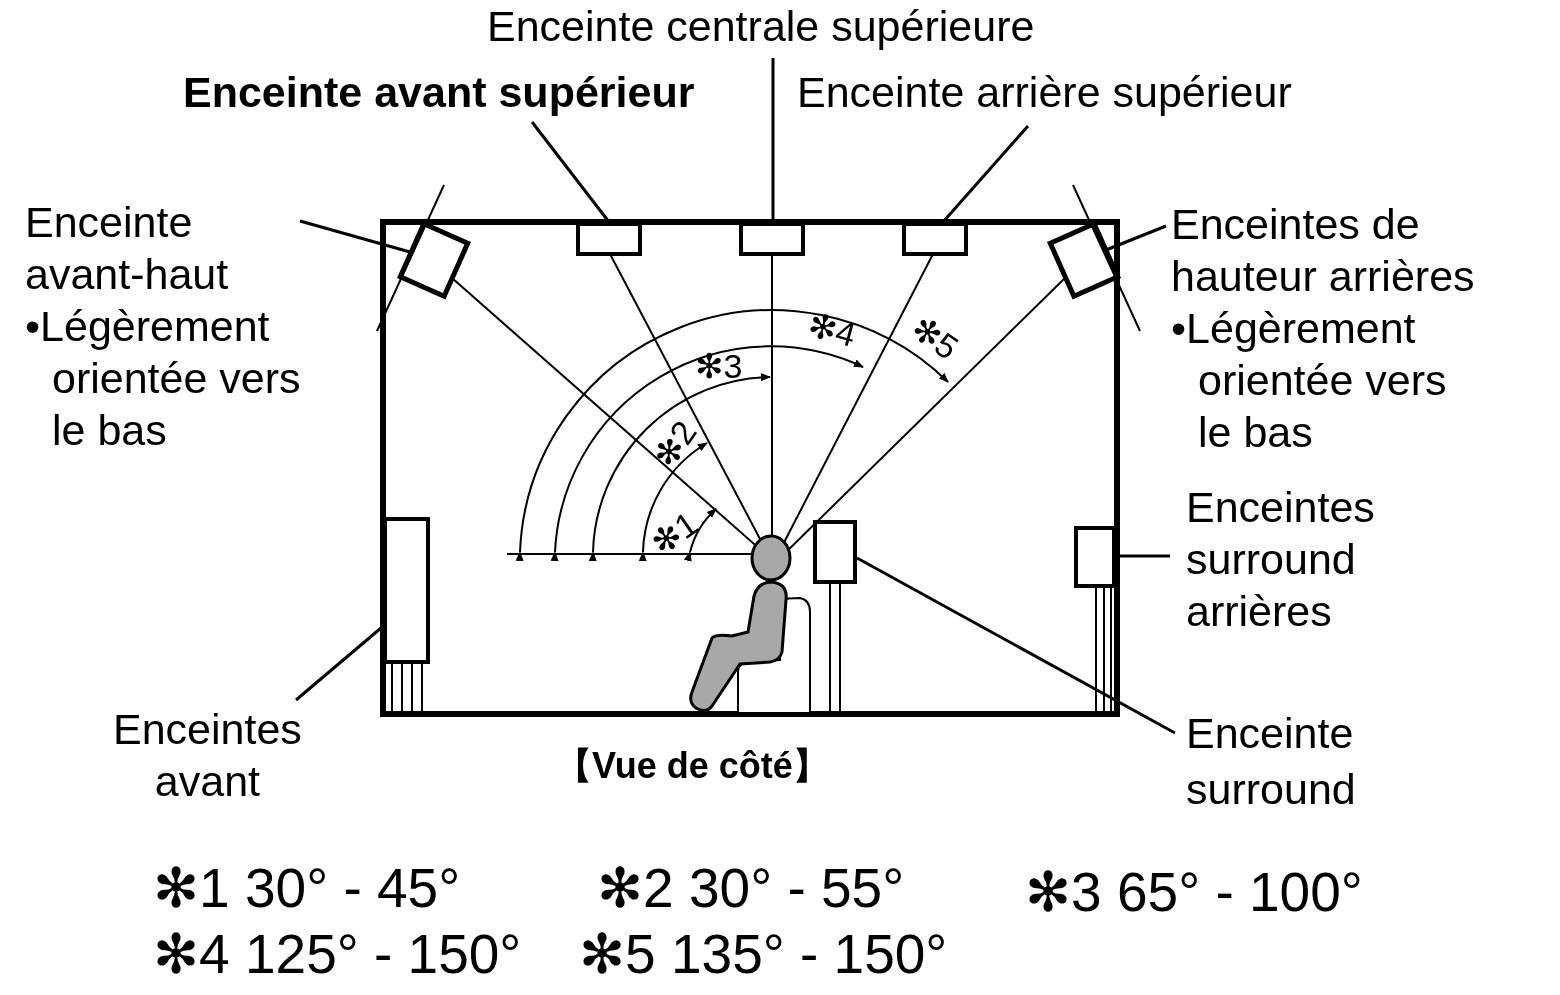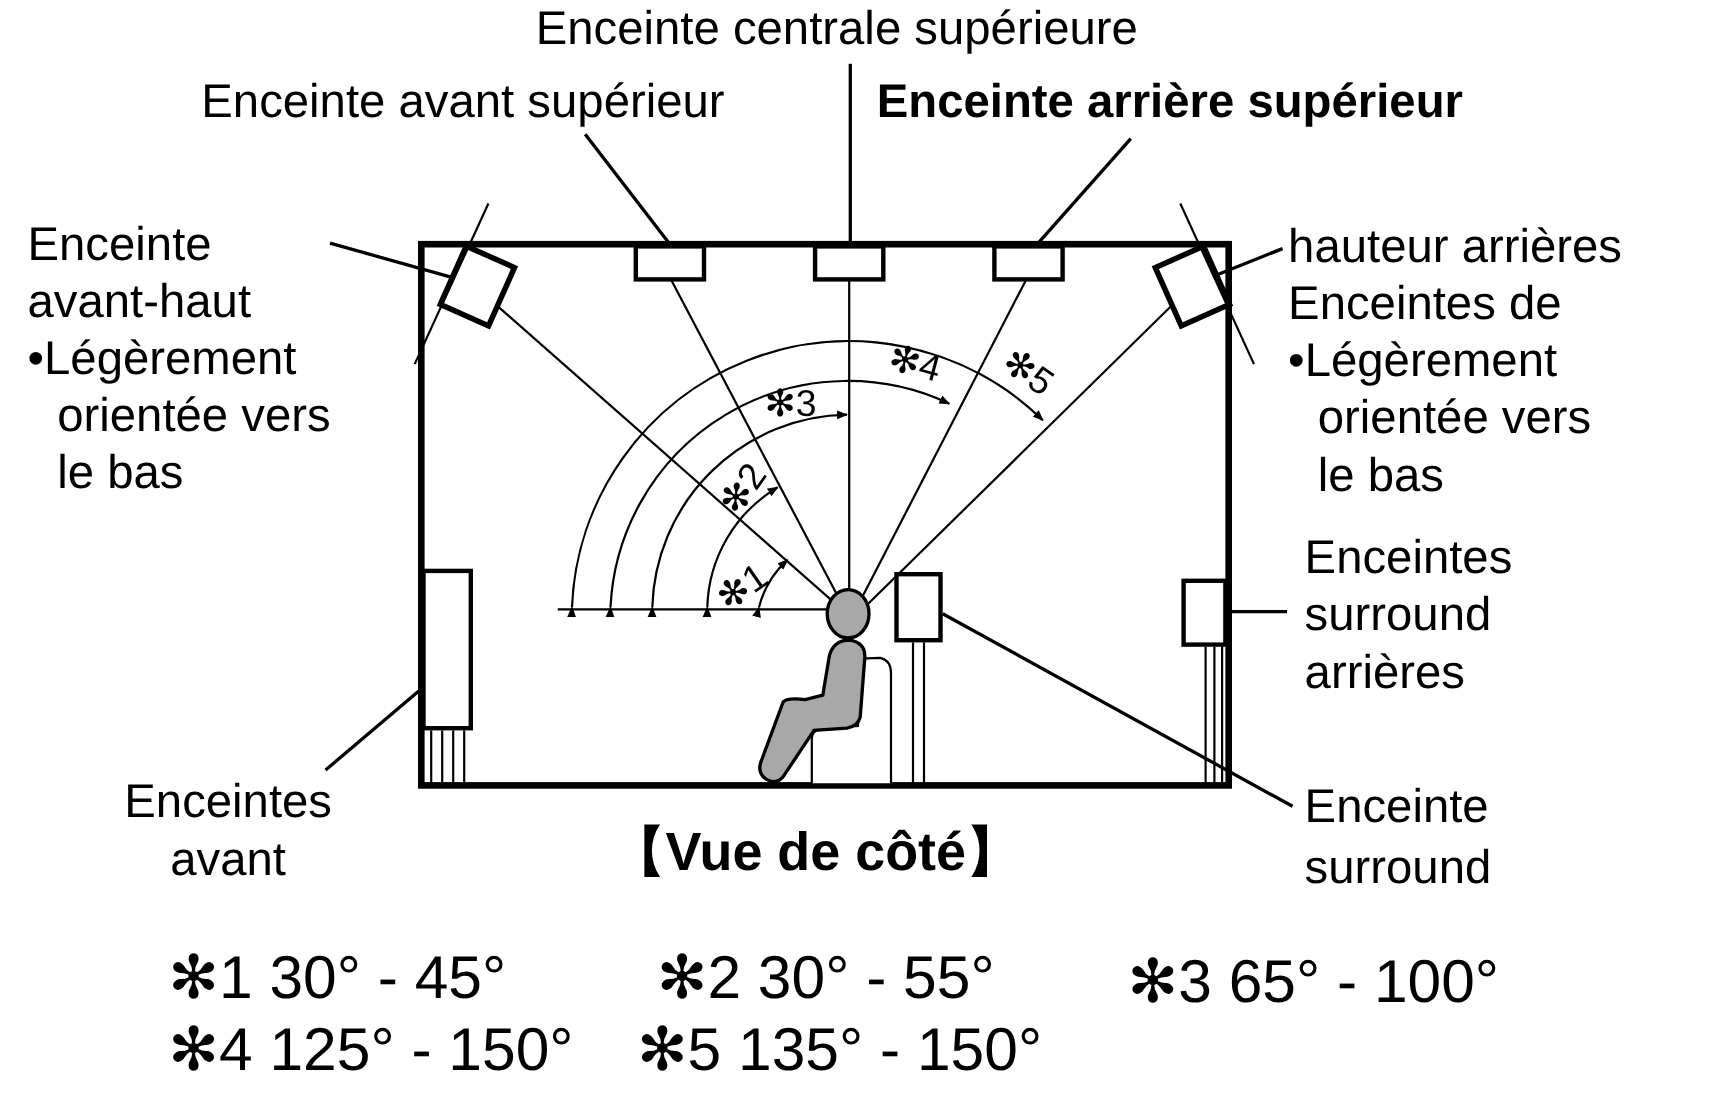--- a/index.html
+++ b/index.html
@@ -1,20 +1,20 @@
 <!DOCTYPE html>
 <html><head>
 <meta charset="utf-8">
 <style>
   html,body{margin:0;padding:0;background:#fff;}
   body{width:1560px;height:995px;position:relative;overflow:hidden;font-family:"Liberation Sans",sans-serif;color:#000;}
   svg{position:absolute;left:0;top:0;}
   .lbl{position:absolute;font-size:43px;line-height:52px;white-space:nowrap;}
   .note{position:absolute;font-size:55px;white-space:nowrap;}
-  .title{position:absolute;font-size:49px;font-weight:bold;white-space:nowrap;text-align:center;}
+  .title{position:absolute;font-size:36px;font-weight:bold;white-space:nowrap;text-align:center;}
   svg text{font-family:"Liberation Sans",sans-serif;font-size:34px;fill:#000;}
 </style>
 </head>
 <body>
 
 <svg width="1560" height="995">
   <defs>
     <marker id="ah" markerWidth="10" markerHeight="10" refX="9" refY="5" orient="auto" markerUnits="userSpaceOnUse">
       <path d="M0,1 L10,5 L0,9 Z" fill="#000"></path>
     </marker>
@@ -87,38 +87,38 @@
       <line x1="1111" y1="588" x2="1111" y2="712"></line>
     </g>
   <line x1="1118" y1="556" x2="1170" y2="556" stroke="#000" stroke-width="3"></line>
 
   <path d="M738,712 L738,672 Q738,662 752,662 L780,660 L782,600 Q786,598 800,598 Q810,600 810,612 L810,712" fill="#fff" stroke="#000" stroke-width="2"></path>
   <ellipse cx="771" cy="558" rx="19" ry="22" fill="#a8a8a8" stroke="#000" stroke-width="3"></ellipse>
   <path d="M754,596 Q758,582 772,582 Q788,584 786,600 L782,652 Q780,660 770,662 L740,664 L712,706 Q706,714 696,708 Q688,702 692,692 L712,638 Q716,634 732,636 L748,632 Z" fill="#a8a8a8" stroke="#000" stroke-width="3"></path>
 </svg>
 
 <div class="lbl" style="left:487px;top:0px;">Enceinte centrale supérieure</div>
-<div class="lbl" style="left:183px;top:66px;">Enceinte avant supérieur</div>
-<div class="lbl" style="left:797px;top:66px;font-weight:bold;">Enceinte arrière supérieur</div>
+<div class="lbl" style="left:183px;top:66px;font-weight:bold;">Enceinte avant supérieur</div>
+<div class="lbl" style="left:797px;top:66px;">Enceinte arrière supérieur</div>
 
 <div class="lbl" style="left:25px;top:196px;">
   <div>Enceinte</div>
   <div>avant-haut</div>
   <div>•Légèrement</div>
   <div style="padding-left:27px">orientée vers</div>
   <div style="padding-left:27px">le bas</div>
 </div>
 <div class="lbl" style="left:113px;top:703px;text-align:center;">
   <div>Enceintes</div>
   <div>avant</div>
 </div>
 
 <div class="lbl" style="left:1171px;top:198px;">
+  <div>Enceintes de</div>
   <div>hauteur arrières</div>
-  <div>Enceintes de</div>
   <div>•Légèrement</div>
   <div style="padding-left:27px">orientée vers</div>
   <div style="padding-left:27px">le bas</div>
 </div>
 <div class="lbl" style="left:1186px;top:481px;">
   <div>Enceintes</div>
   <div>surround</div>
   <div>arrières</div>
 </div>
 <div class="lbl" style="left:1186px;top:705px;line-height:56px;">

